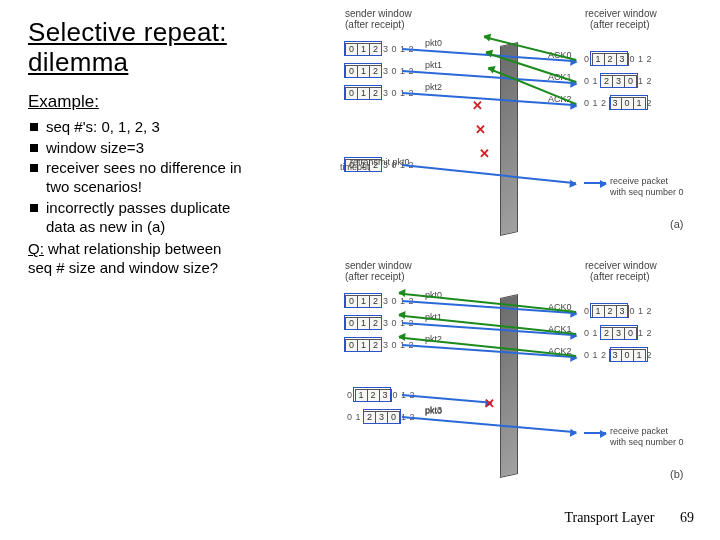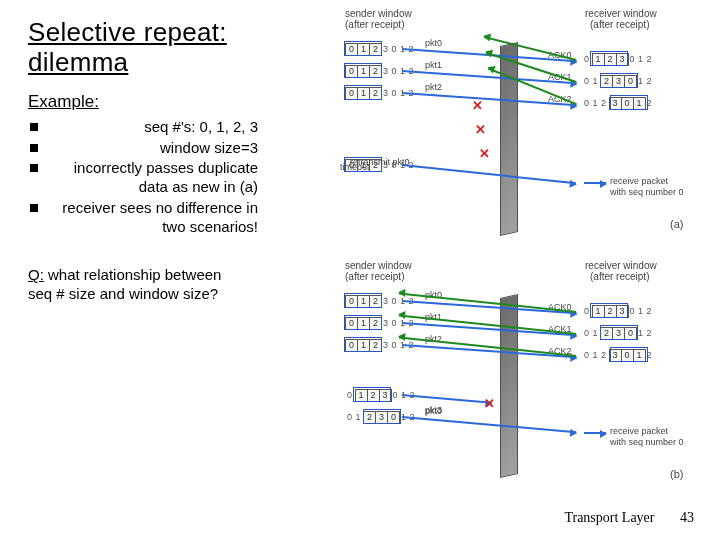--- a/index.html
+++ b/index.html
@@ -23,38 +23,37 @@
   }
   .subhead {
     font-size: 17px;
     text-decoration: underline;
     margin-bottom: 6px;
   }
   .bullets {
     list-style: none;
     padding: 0; margin: 0;
     width: 230px;
-    text-align: right;
   }
   .bullets li {
     position: relative;
     padding-left: 18px;
     font-size: 15px;
     line-height: 1.25;
     margin-bottom: 2px;
   }
   .bullets li::before {
     content: "";
     position: absolute;
     left: 2px; top: 5px;
     width: 8px; height: 8px;
     background: #000;
   }
   .question {
-    margin-top: 30px;
+    margin-top: 4px;
     font-size: 15px;
     width: 200px;
     line-height: 1.25;
   }
   .question .qlabel { text-decoration: underline; }
   .footer {
     position: absolute;
     right: 26px; bottom: 14px;
     font-size: 14px;
     font-family: "Times New Roman", Times, serif;
@@ -166,32 +165,32 @@
   <div class="title">
     <span>Selective repeat:</span><br>
     <span> dilemma</span>
   </div>
 
   <div class="subhead">Example:</div>
 
   <ul class="bullets">
     <li>seq #'s: 0, 1, 2, 3</li>
     <li>window size=3</li>
+    <li>receiver sees no difference in two scenarios!</li>
     <li>incorrectly passes duplicate data as new in (a)</li>
-    <li>receiver sees no difference in two scenarios!</li>
   </ul>
 
   <div class="question">
     <span class="qlabel">Q:</span><span> what relationship between seq # size and window size?</span>
   </div>
 </div>
 
 <div class="footer">
   <span>Transport Layer</span>
-  <span class="page">43</span>
+  <span class="page">69</span>
 </div>
 
 <div class="diagram">
 
   <div class="dlabel" style="left:75px; top:0;">sender window</div>
   <div class="dlabel" style="left:75px; top:11px;">(after receipt)</div>
   <div class="dlabel" style="left:315px; top:0;">receiver window</div>
   <div class="dlabel" style="left:320px; top:11px;">(after receipt)</div>
 
   <div class="barrier" style="left:230px; top:36px; width:18px; height:190px;"></div>

